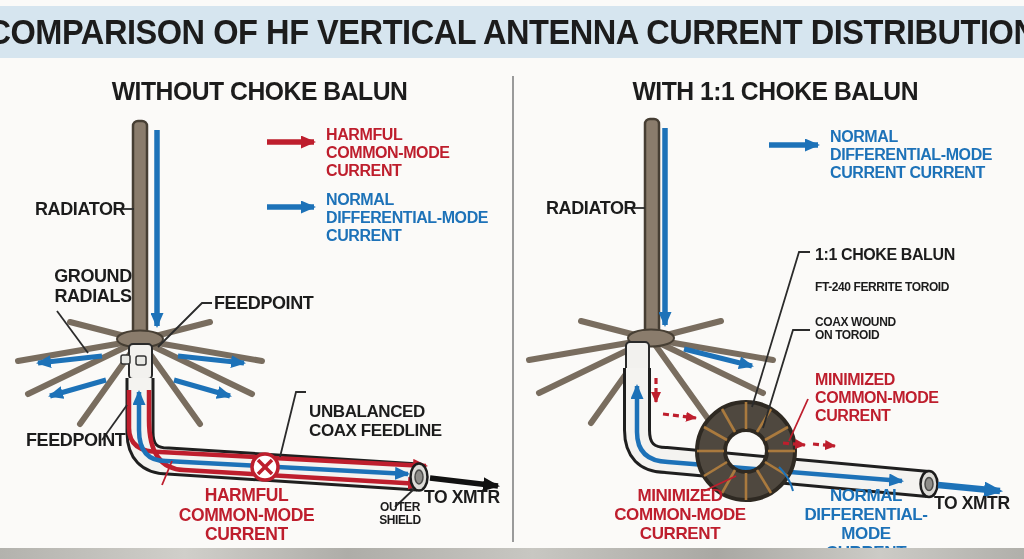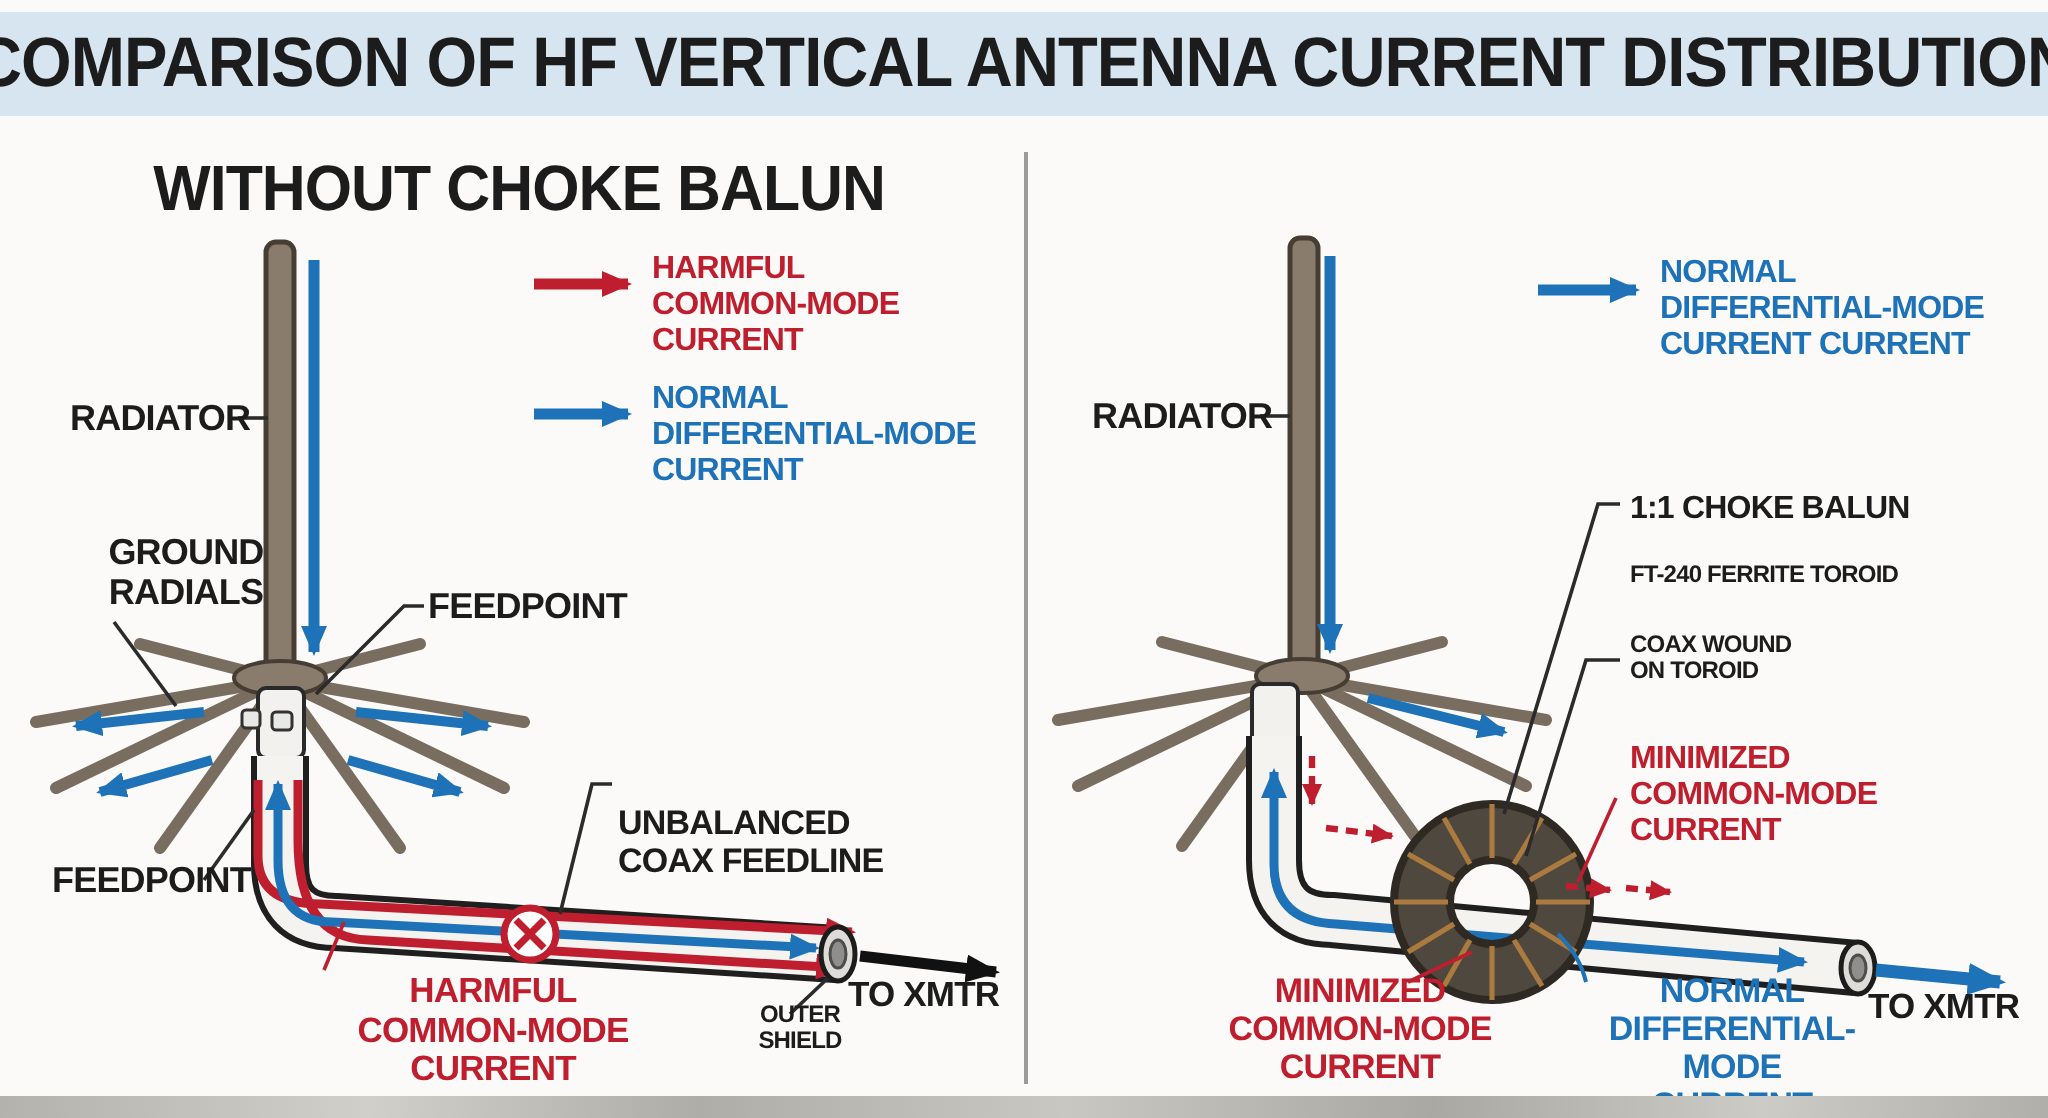--- a/index.html
+++ b/index.html
@@ -6,21 +6,21 @@
   #stage{
     position:relative;width:1024px;height:559px;overflow:hidden;
     background:var(--bg,#fbfaf8);
     font-family:"Liberation Sans","DejaVu Sans",sans-serif;
     -webkit-font-smoothing:antialiased;
   }
   .banner{position:absolute;left:0;top:6px;width:1024px;height:52px;background:var(--banner,#d6e5ef);
           display:flex;align-items:center;justify-content:center;}
   .title{font-size:35px;font-weight:800;letter-spacing:-.5px;color:var(--ink,#1c1c1c);
          display:inline-block;transform:scaleX(.93);white-space:nowrap;}
-  .heading{position:absolute;top:76px;font-size:32px;font-weight:800;color:var(--ink,#1c1c1c);
+  .heading{position:absolute;top:76px;font-size:26px;font-weight:800;color:var(--ink,#1c1c1c);
            text-align:center;letter-spacing:-.5px;}
   .heading>span{display:inline-block;transform:scaleX(.95);}
   .lbl{position:absolute;font-weight:800;color:var(--ink,#1c1c1c);white-space:pre-line;
        line-height:1.12;letter-spacing:-.4px;}
   .red{color:var(--red,#be1e2d);}
   .blue{color:var(--blue,#1d72b8);}
   .ctr{text-align:center;margin-left:31px;}
   .rt{text-align:left;}
   svg.art{position:absolute;left:0;top:0;}
   .divider{position:absolute;left:512px;top:76px;width:2px;height:466px;background:var(--divider,#9a9a9a);}
@@ -32,20 +32,23 @@
 
 <div id="stage">
 
   <div class="banner">
     <span class="title">COMPARISON OF HF VERTICAL ANTENNA CURRENT DISTRIBUTION</span>
   </div>
 
   <div class="heading" style="left:60px;width:400px;">
     <span>WITHOUT CHOKE BALUN</span>
   </div>
+  <div class="heading" style="left:575px;width:400px;">
+    <span>WITH 1:1 CHOKE BALUN</span>
+  </div>
 
   <div class="divider"></div>
 
   <svg class="art" width="1024" height="559" viewBox="0 0 1024 559">
     <defs>
       <marker id="mRed" markerUnits="userSpaceOnUse" markerWidth="16" markerHeight="13" refX="13" refY="6.5" orient="auto">
         <path d="M0,0 L15,6.5 L0,13 Z" fill="var(--red,#be1e2d)"></path>
       </marker>
       <marker id="mRedSm" markerUnits="userSpaceOnUse" markerWidth="12" markerHeight="10" refX="10" refY="5" orient="auto">
         <path d="M0,0 L11,5 L0,10 Z" fill="var(--red,#be1e2d)"></path>

